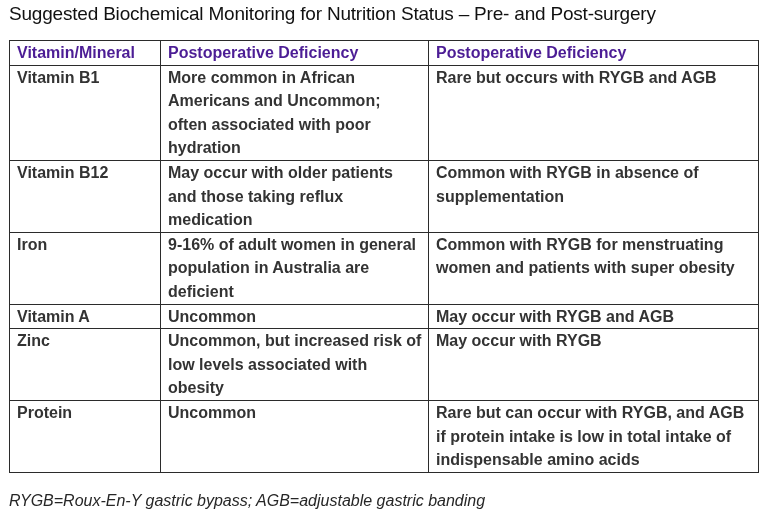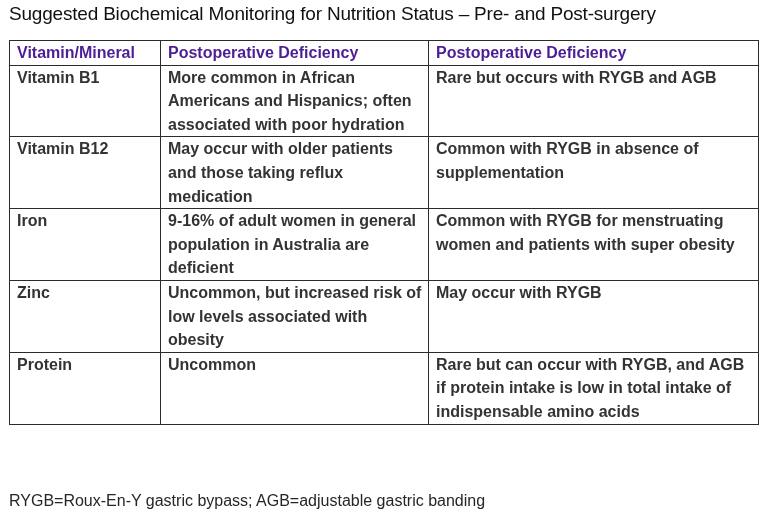--- a/index.html
+++ b/index.html
@@ -58,20 +58,21 @@
     tr.h3 td { height: 70px; }
     tr.h1 td { height: 23px; }
     tr.h2 td { height: 46px; }
     .footnote {
       position: absolute;
       left: 9px;
       top: 492px;
       font-size: 16px;
       color: #262626;
       white-space: nowrap;
+      font-style: italic;
     }
   </style>
 </head>
 <body>
 
 <div class="title">Suggested Biochemical Monitoring for Nutrition Status – Pre- and Post-surgery</div>
 
 <table class="monitor">
   <colgroup>
     <col class="c1">
@@ -81,32 +82,37 @@
   <thead>
     <tr>
       <th>Vitamin/Mineral</th>
       <th>Postoperative Deficiency</th>
       <th>Postoperative Deficiency</th>
     </tr>
   </thead>
   <tbody>
     <tr class="h3">
       <td>Vitamin B1</td>
-      <td>More common in African Americans and Hispanics; often associated with poor hydration</td>
+      <td>More common in African Americans and Uncommon; often associated with poor hydration</td>
       <td>Rare but occurs with RYGB and AGB</td>
     </tr>
     <tr class="h3">
       <td>Vitamin B12</td>
       <td>May occur with older patients and those taking reflux medication</td>
       <td>Common with RYGB in absence of supplementation</td>
     </tr>
     <tr class="h3">
       <td>Iron</td>
       <td>9-16% of adult women in general population in Australia are deficient</td>
       <td>Common with RYGB for menstruating women and patients with super obesity</td>
+    </tr>
+    <tr class="h1">
+      <td>Vitamin A</td>
+      <td>Uncommon</td>
+      <td>May occur with RYGB and AGB</td>
     </tr>
     <tr class="h3">
       <td>Zinc</td>
       <td>Uncommon, but increased risk of low levels associated with obesity</td>
       <td>May occur with RYGB</td>
     </tr>
     <tr class="h3">
       <td>Protein</td>
       <td>Uncommon</td>
       <td>Rare but can occur with RYGB, and AGB if protein intake is low in total intake of indispensable amino acids</td>

